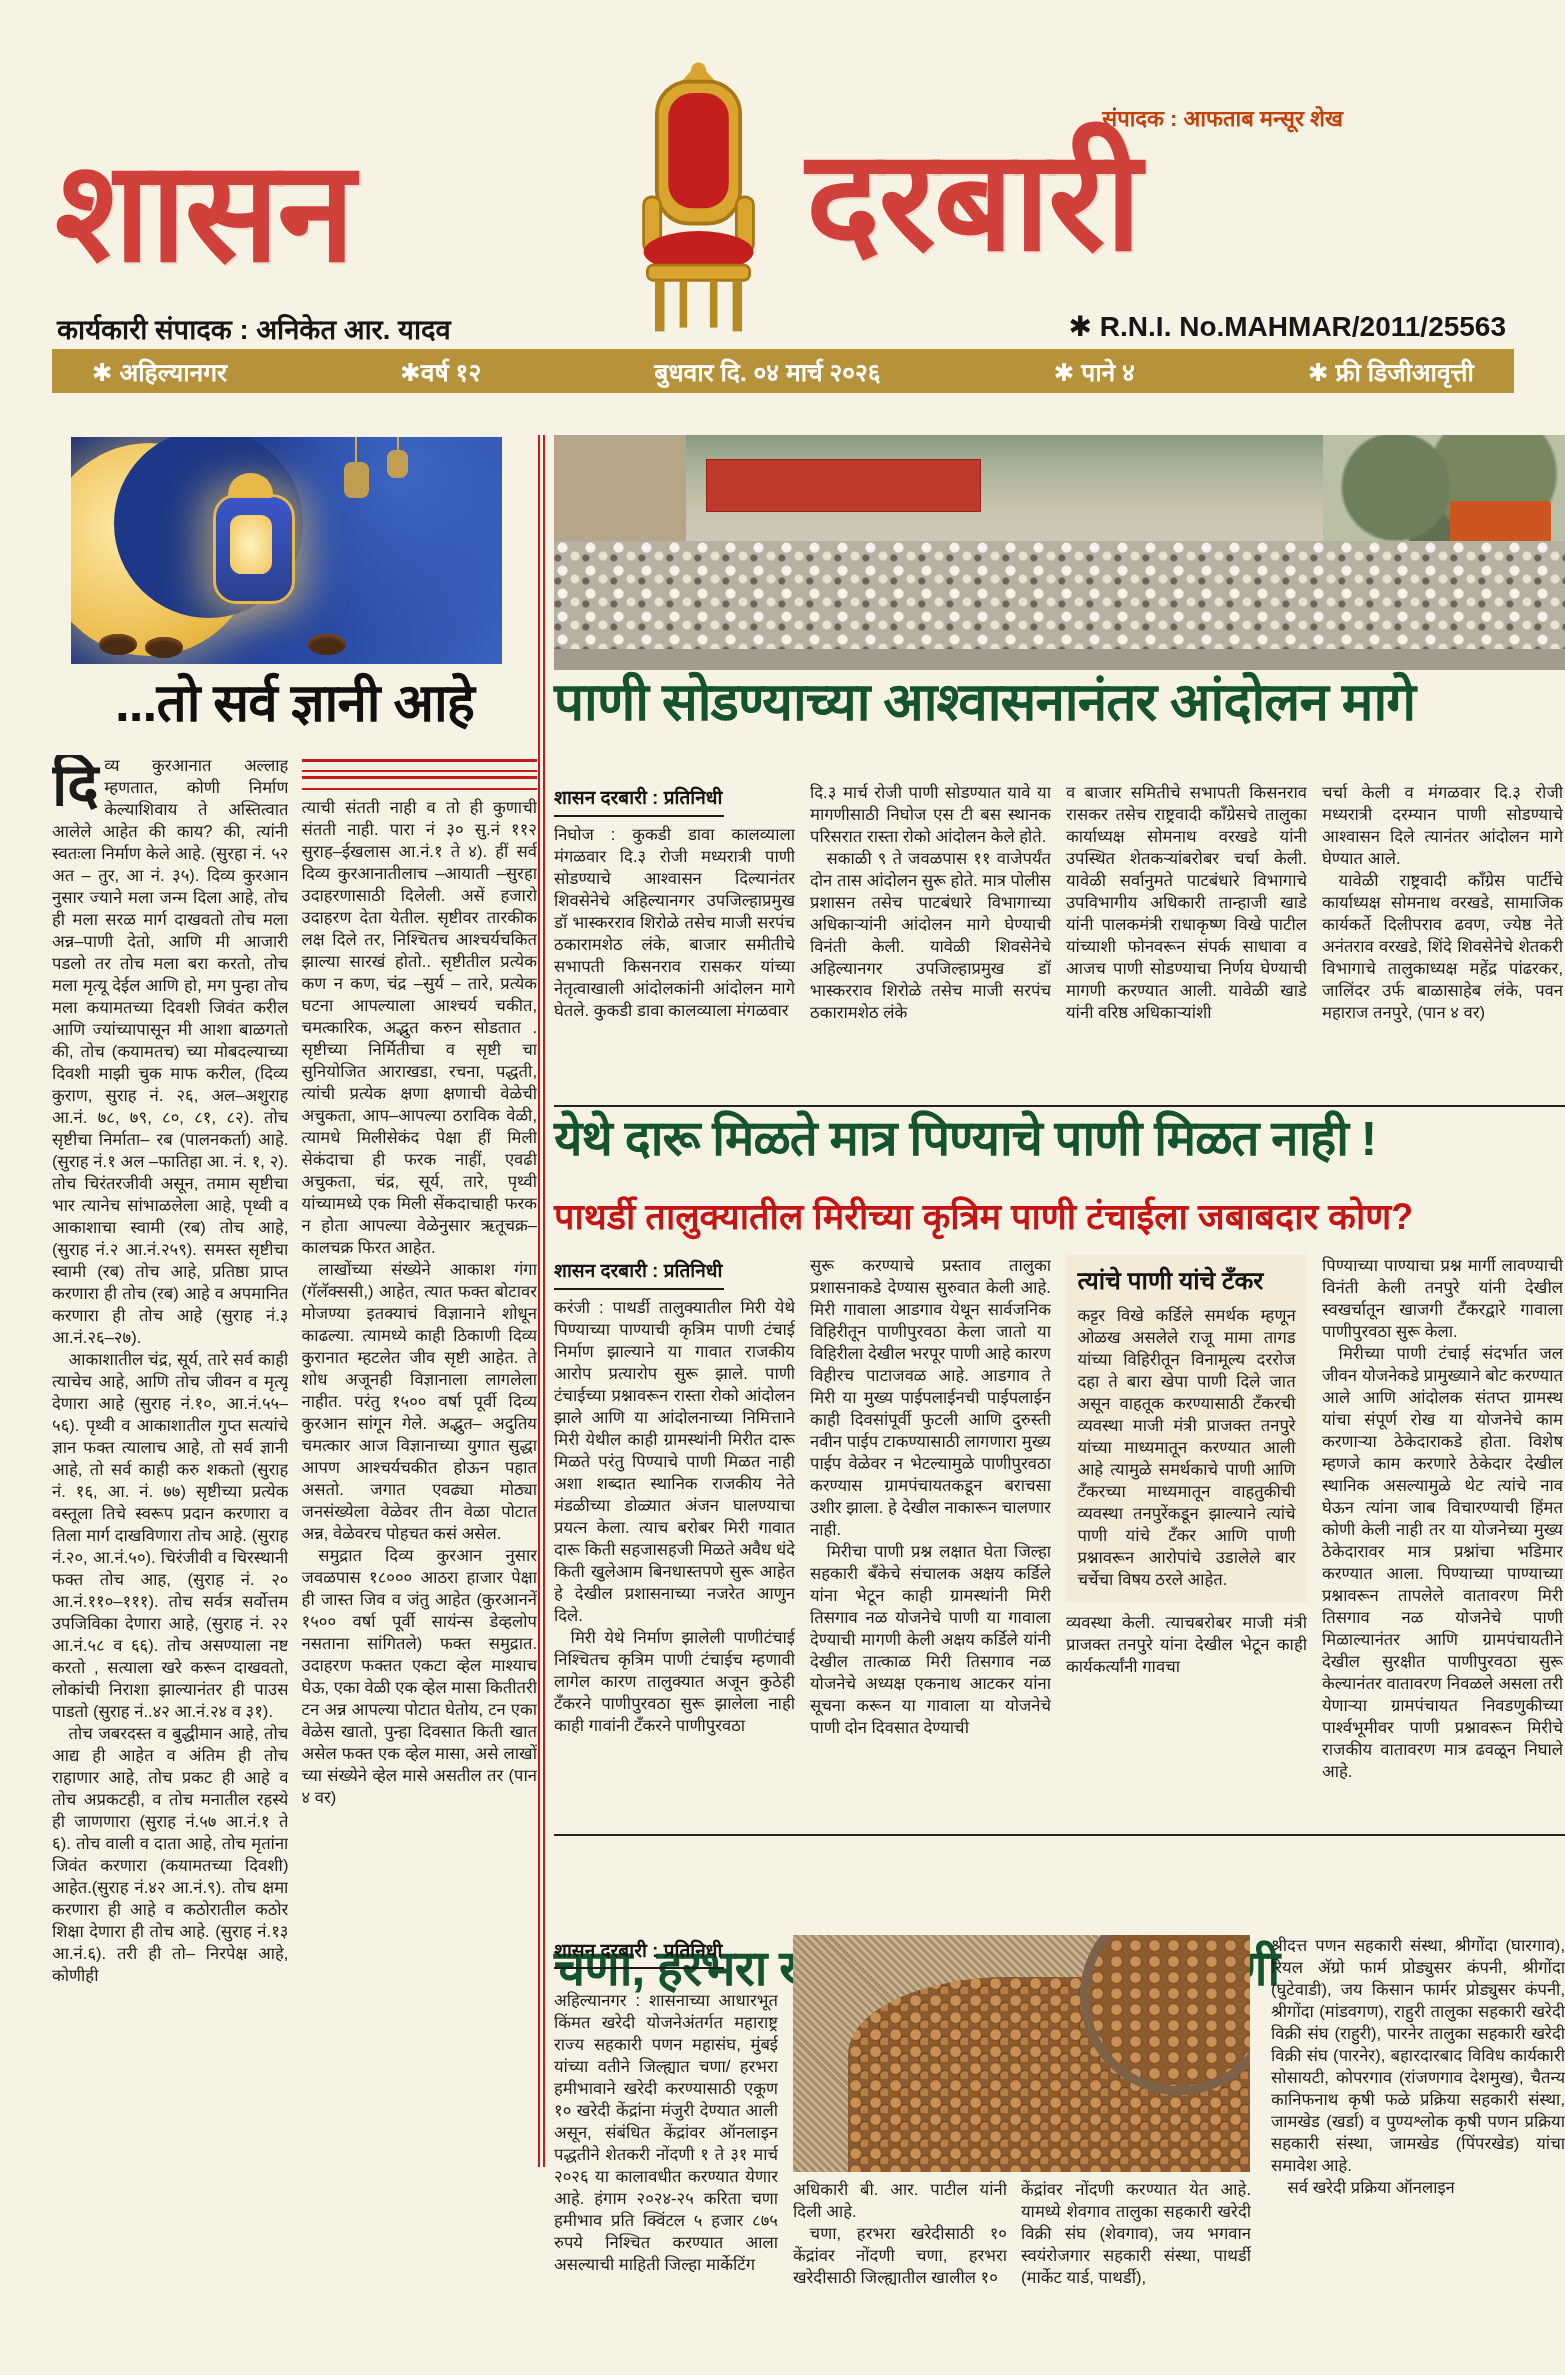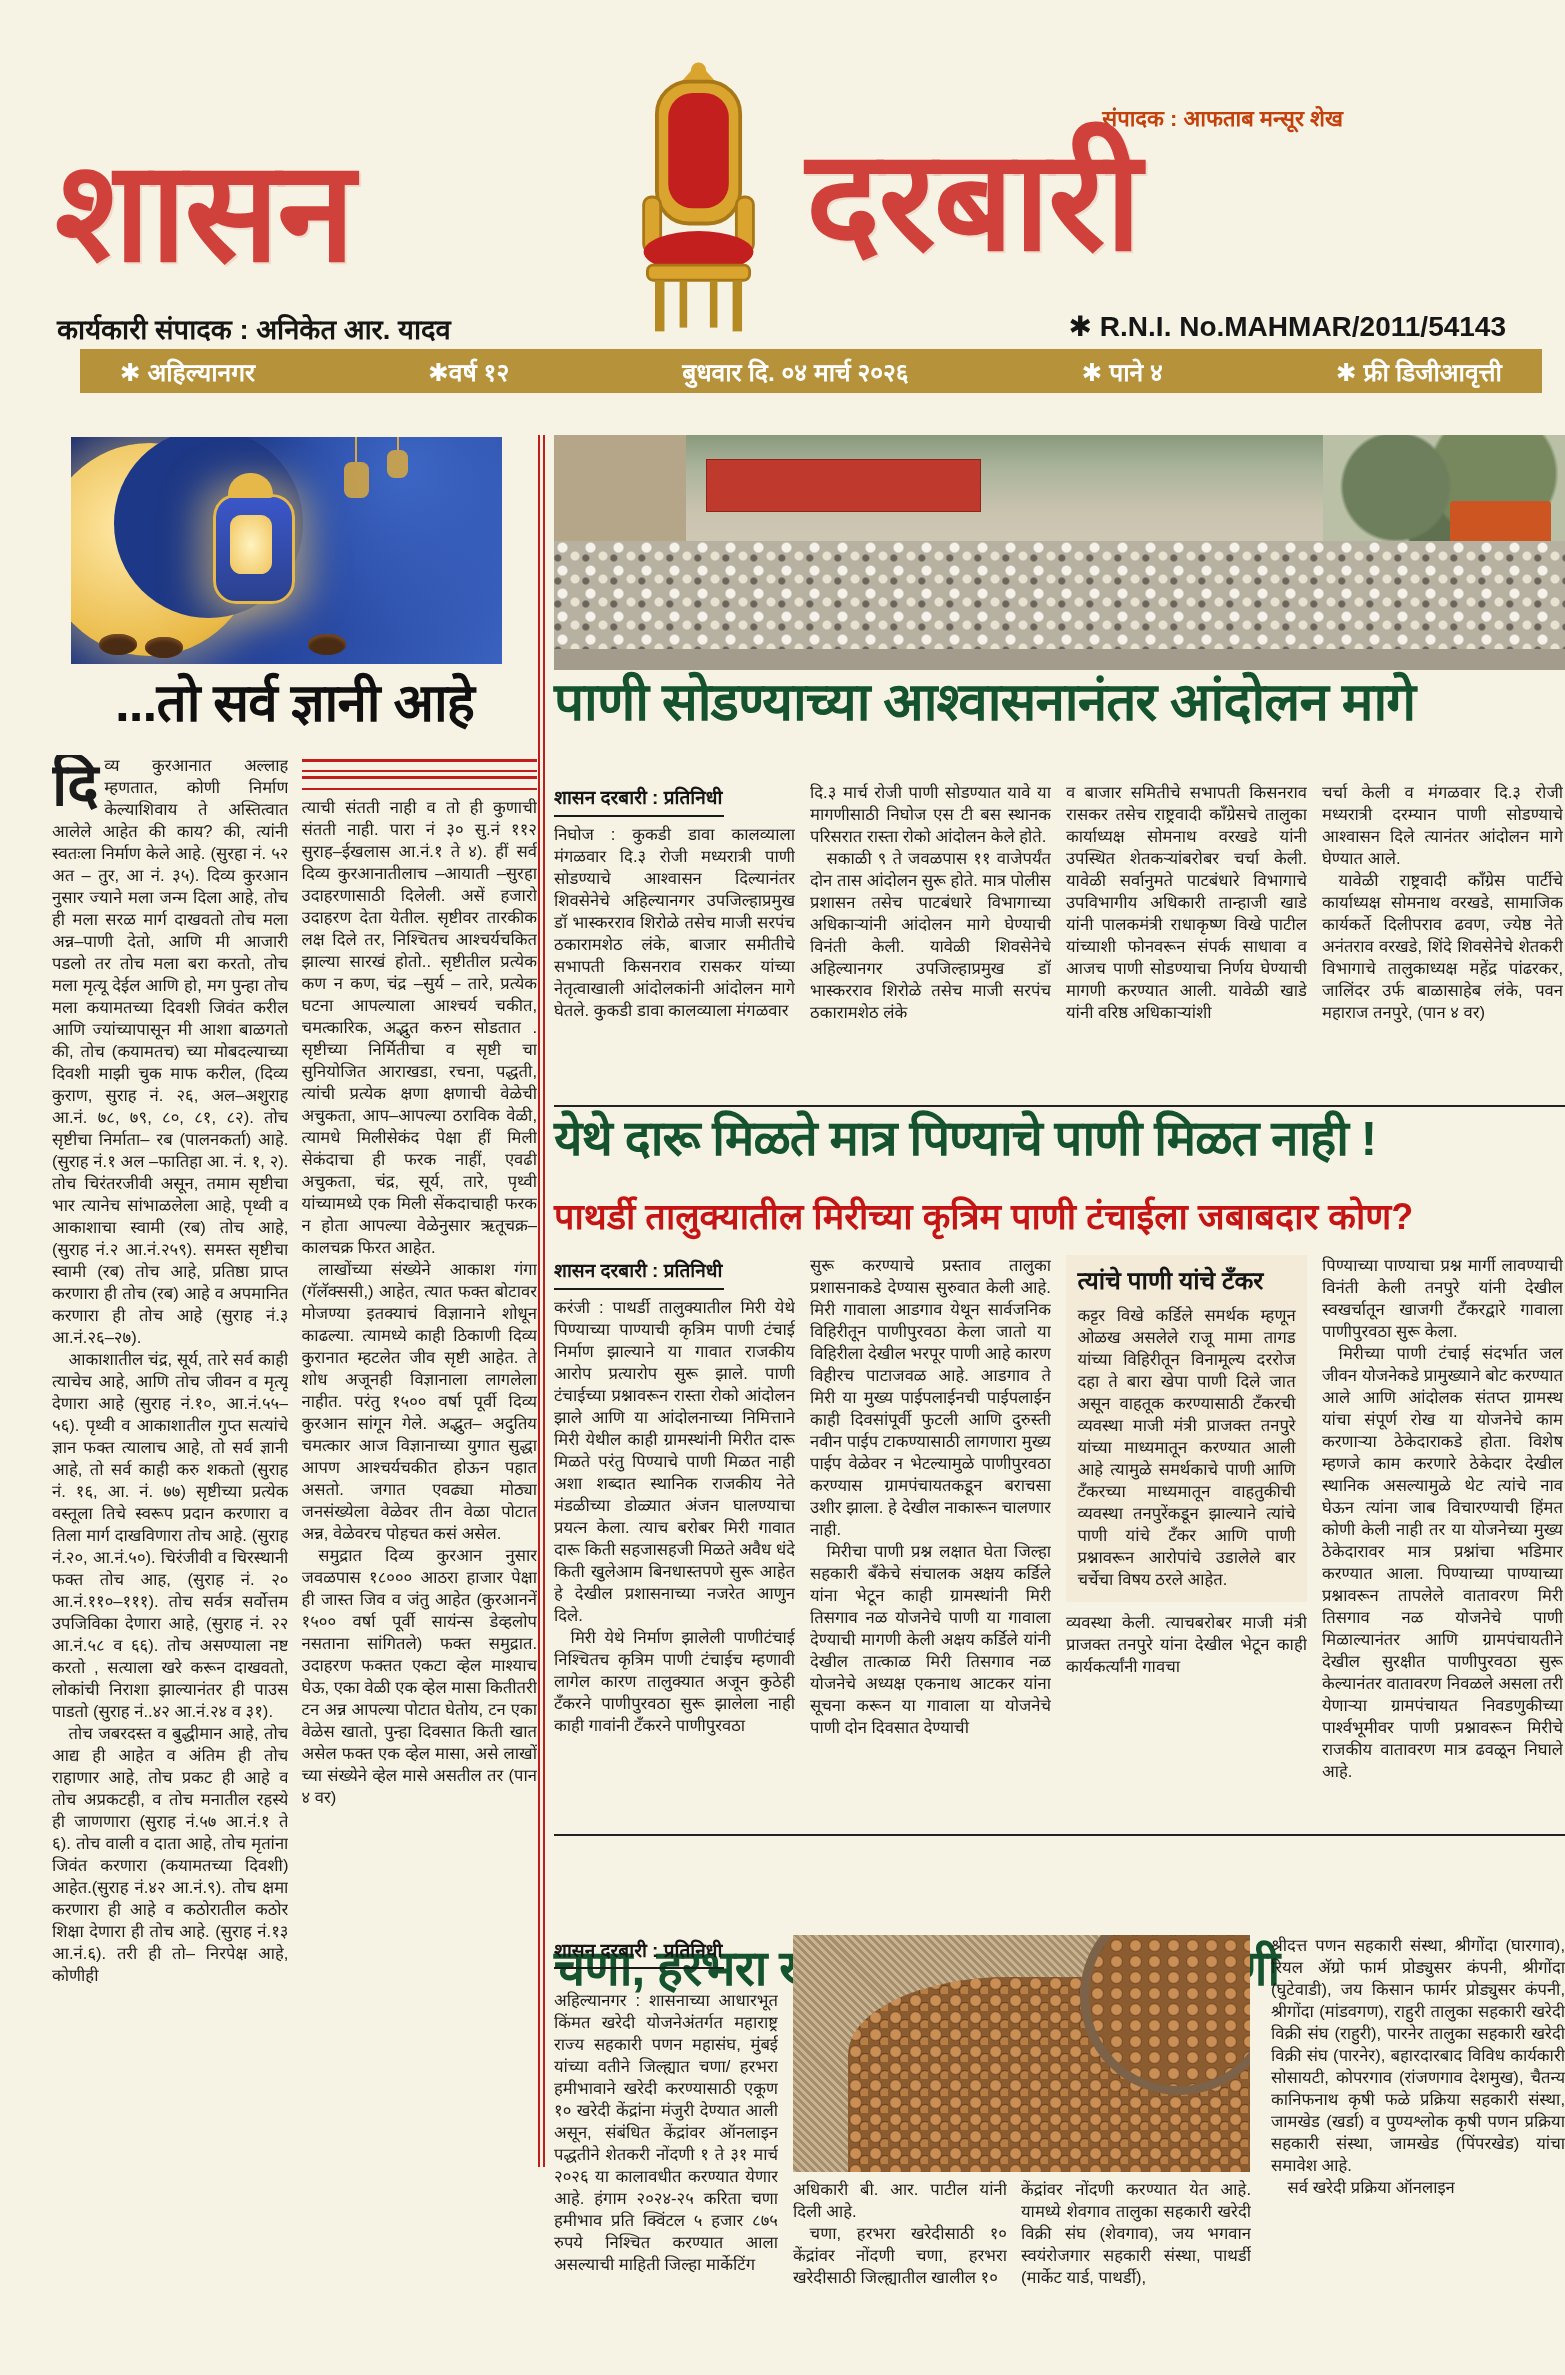--- a/index.html
+++ b/index.html
@@ -13,21 +13,21 @@
   
   .editor-line{top:102px;right:222px;color:#c2410c;font-size:22px;font-weight:700;}
   .mast-word{color:#d0413c;font-weight:900;font-size:140px;line-height:1;letter-spacing:-1.9px;text-shadow:1.9px 1.9px 0 #d0413c22;}
   .mast-left{left:55px;top:142px;}
   .mast-right{left:806px;top:131px;}
   .exec-editor{left:57px;top:310px;font-size:27.4px;font-weight:700;}
   .rni{right:59px;top:310px;font-size:28px;font-weight:800;}
   .infobar{
     left:52px;top:349px;width:1462px;height:44px;background:#b6923a;color:#fff;
     display:flex;align-items:center;justify-content:space-between;
-    padding:0 40px;box-sizing:border-box;font-size:24.6px;font-weight:700;margin-left:28px;
+    padding:0 40px;box-sizing:border-box;font-size:24.6px;font-weight:700;
   }
   
   .ramadan{
     left:71px;top:437px;width:431px;height:227px;overflow:hidden;
     background:radial-gradient(circle at 78% 15%,#3d66c4 0%,rgba(61,102,196,0) 45%),
                linear-gradient(120deg,#13286e 0%,#24439b 55%,#3a62bf 100%);
   }
   .moon-outer{position:absolute;left:-28px;top:5.7px;width:213px;height:213px;border-radius:50%;
     background:radial-gradient(circle at 40% 40%,#ffe9a8,#e9b945 70%,#c9932c);box-shadow:0 0 43px 11.4px rgba(255,220,130,.45);}
   .moon-inner{position:absolute;left:43px;top:-7.6px;width:189px;height:189px;border-radius:50%;background:#1d3886;}
@@ -114,21 +114,21 @@
     <ellipse cx="102" cy="208" rx="58" ry="22" fill="#c41f1f"></ellipse>
     <rect x="48" y="222" width="108" height="16" rx="6" fill="#d9a52e" stroke="#a87818" stroke-width="3"></rect>
     <rect x="56" y="238" width="10" height="54" fill="#b58a22"></rect>
     <rect x="138" y="238" width="10" height="54" fill="#b58a22"></rect>
     <rect x="82" y="238" width="8" height="50" fill="#b58a22"></rect>
     <rect x="114" y="238" width="8" height="50" fill="#b58a22"></rect>
   </svg>
 </div>
 
 <div class="abs exec-editor">कार्यकारी संपादक  : अनिकेत आर. यादव</div>
-<div class="abs rni">✱ R.N.I. No.MAHMAR/2011/54143</div>
+<div class="abs rni">✱ R.N.I. No.MAHMAR/2011/25563</div>
 
 <div class="abs infobar">
   <span>✱ अहिल्यानगर</span>
   <span>✱वर्ष १२</span>
   <span>बुधवार दि. ०४ मार्च २०२६</span>
   <span>✱ पाने ४</span>
   <span>✱ फ्री डिजीआवृत्ती</span>
 </div>
 
 <div class="abs ramadan">

